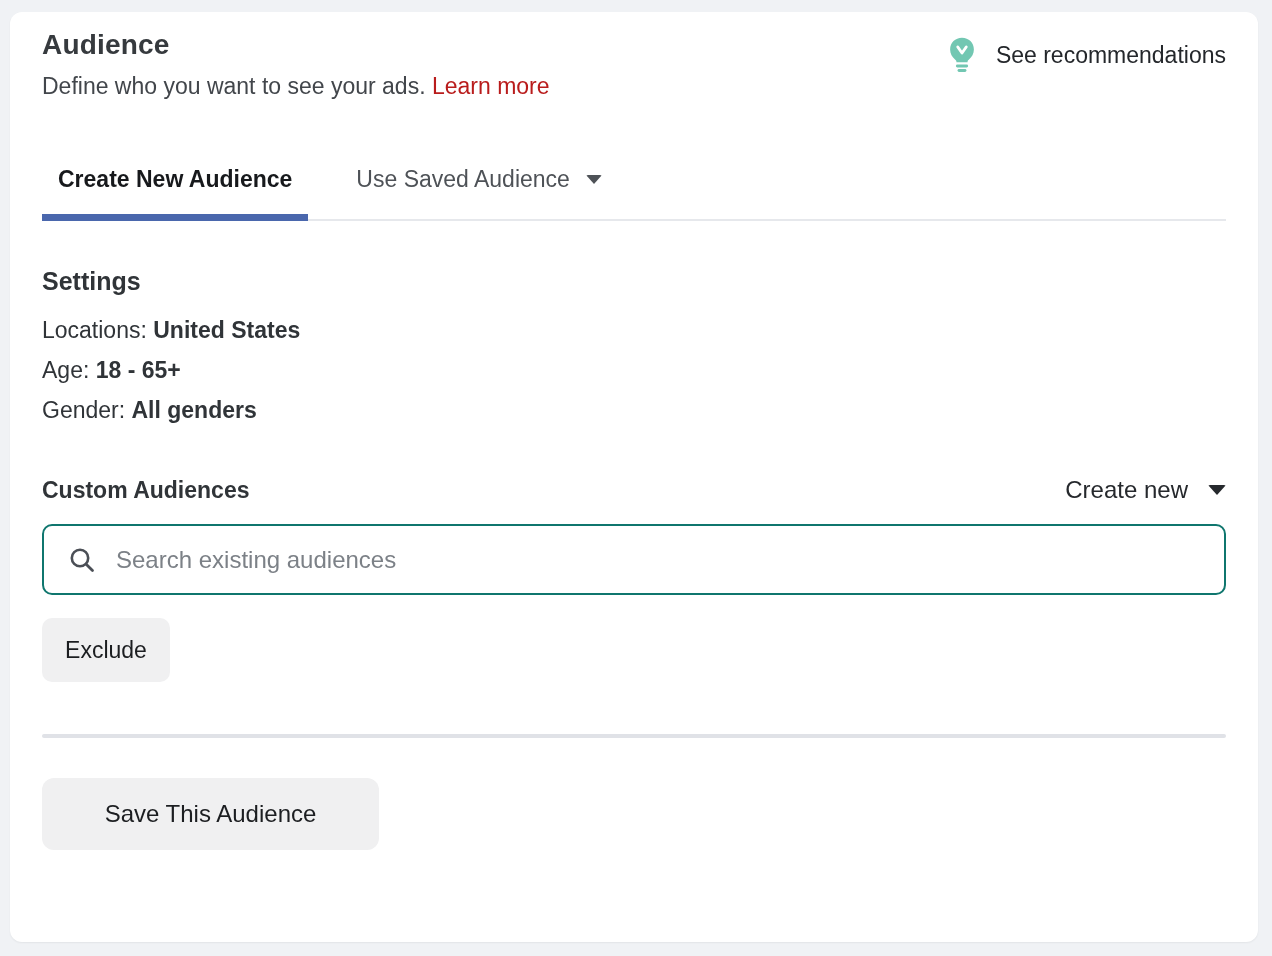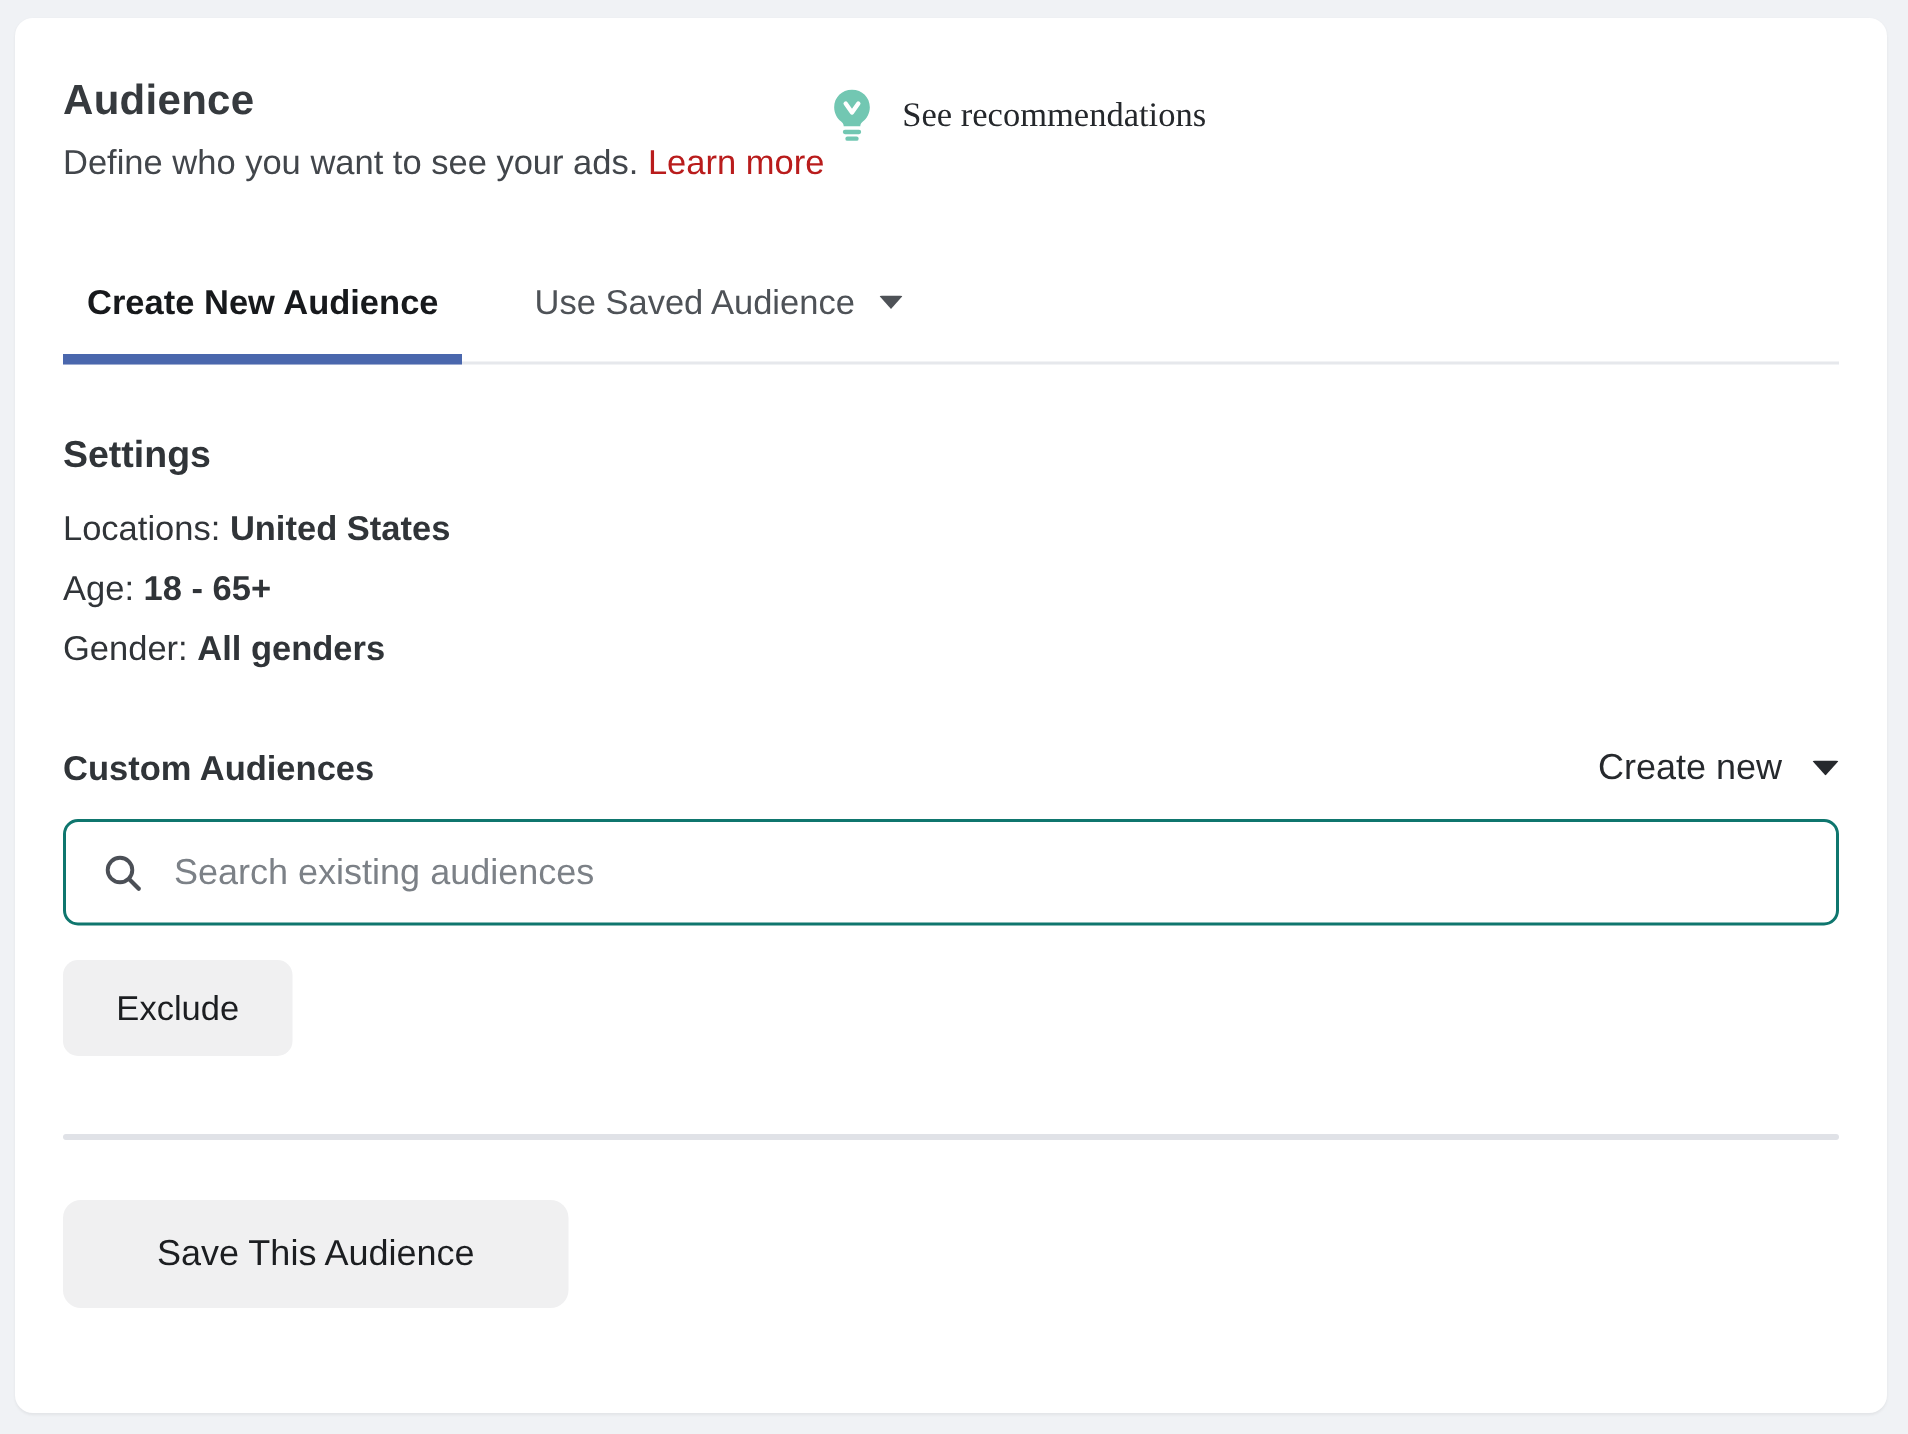--- a/index.html
+++ b/index.html
@@ -15,23 +15,23 @@
     width: 1248px; height: 930px;
     background: #ffffff;
     border-radius: 12px;
     box-shadow: 0 1px 2px rgba(0,0,0,0.06);
   }
   .content { padding: 0 32px; }
 
   
   .header-row {
     display: flex;
-    justify-content: flex-start;
+    justify-content: space-between;
     align-items: flex-start;
-    margin-top: 39px;
+    margin-top: 17px;
   }
   .page-title {
     font-size: 28px;
     font-weight: 700;
     color: #363a3e;
     letter-spacing: 0.2px;
   }
   .subtitle {
     margin-top: 12px;
     font-size: 23px;
@@ -41,21 +41,20 @@
     color: #b91c1c;
     text-decoration: none;
     cursor: pointer;
   }
   .reco {
     display: flex;
     align-items: center;
     gap: 16px;
     margin-top: 6px;
     cursor: pointer;
-    font-family: Liberation Serif, serif;
   }
   .reco-label {
     font-size: 23px;
     color: #24272b;
   }
 
   
   .tabs {
     display: flex;
     gap: 32px;
@@ -166,21 +165,21 @@
   .btn {
     border: none;
     background: #f0f0f1;
     border-radius: 10px;
     color: #1c1e21;
     font-family: "Liberation Sans", "DejaVu Sans", sans-serif;
     cursor: pointer;
   }
   .exclude-btn {
     margin-top: 23px;
-    width: 153px;
+    width: 128px;
     height: 64px;
     font-size: 23px;
   }
   .divider {
     margin-top: 52px;
     height: 4px;
     background: #e0e2e7;
     border-radius: 2px;
   }
   .save-btn {

